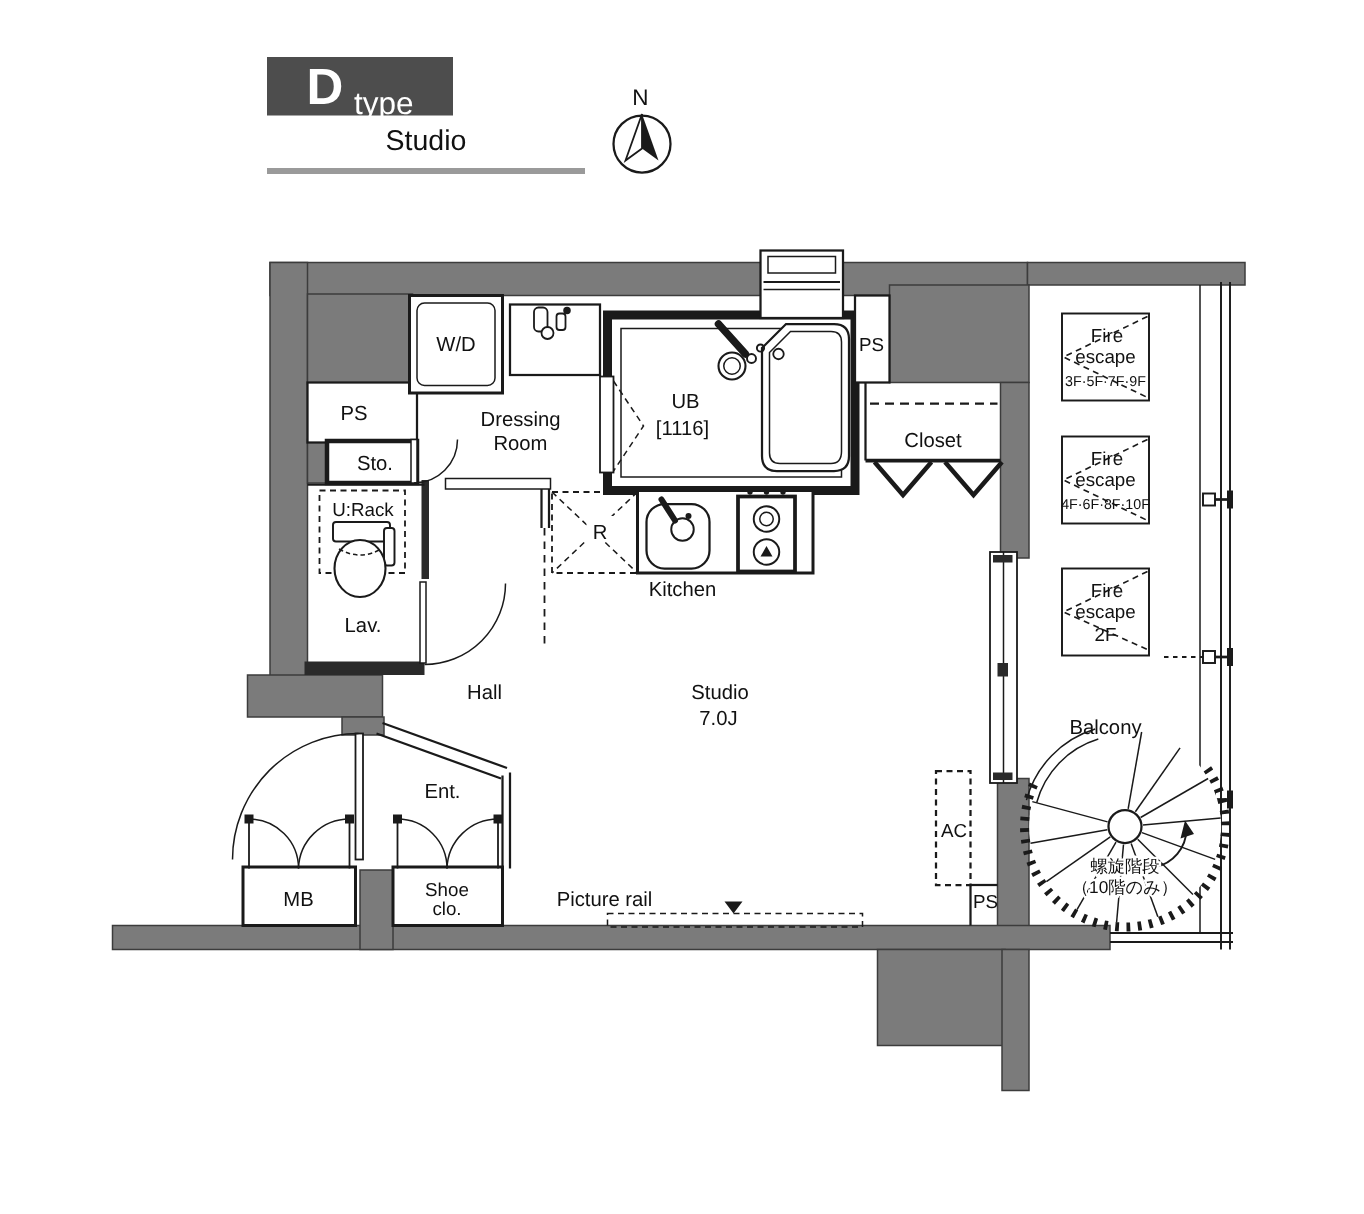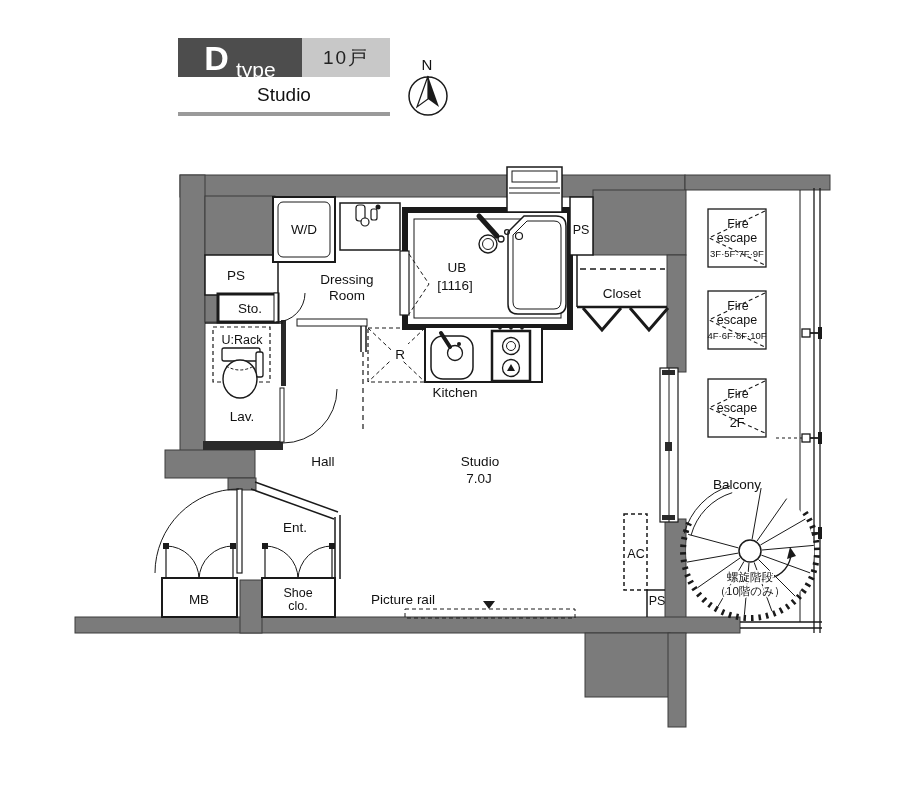--- a/index.html
+++ b/index.html
@@ -36,21 +36,20 @@
 <body>
 
 <div class="stage">
 
   <div class="header">
     <div class="title-bar">
       <div class="title-dark">
         <span class="big">D</span>
         <span class="small">type</span>
       </div>
-      <div class="title-light">10戸</div>
     </div>
     <div class="plan-name">Studio</div>
     <div class="rule"></div>
     <div class="rule"></div>
   </div>
 
   <svg width="909" height="809" viewBox="0 0 909 809">
 
     <g>
       <circle cx="428" cy="96" r="19" class="ln" stroke-width="1.5"></circle>

